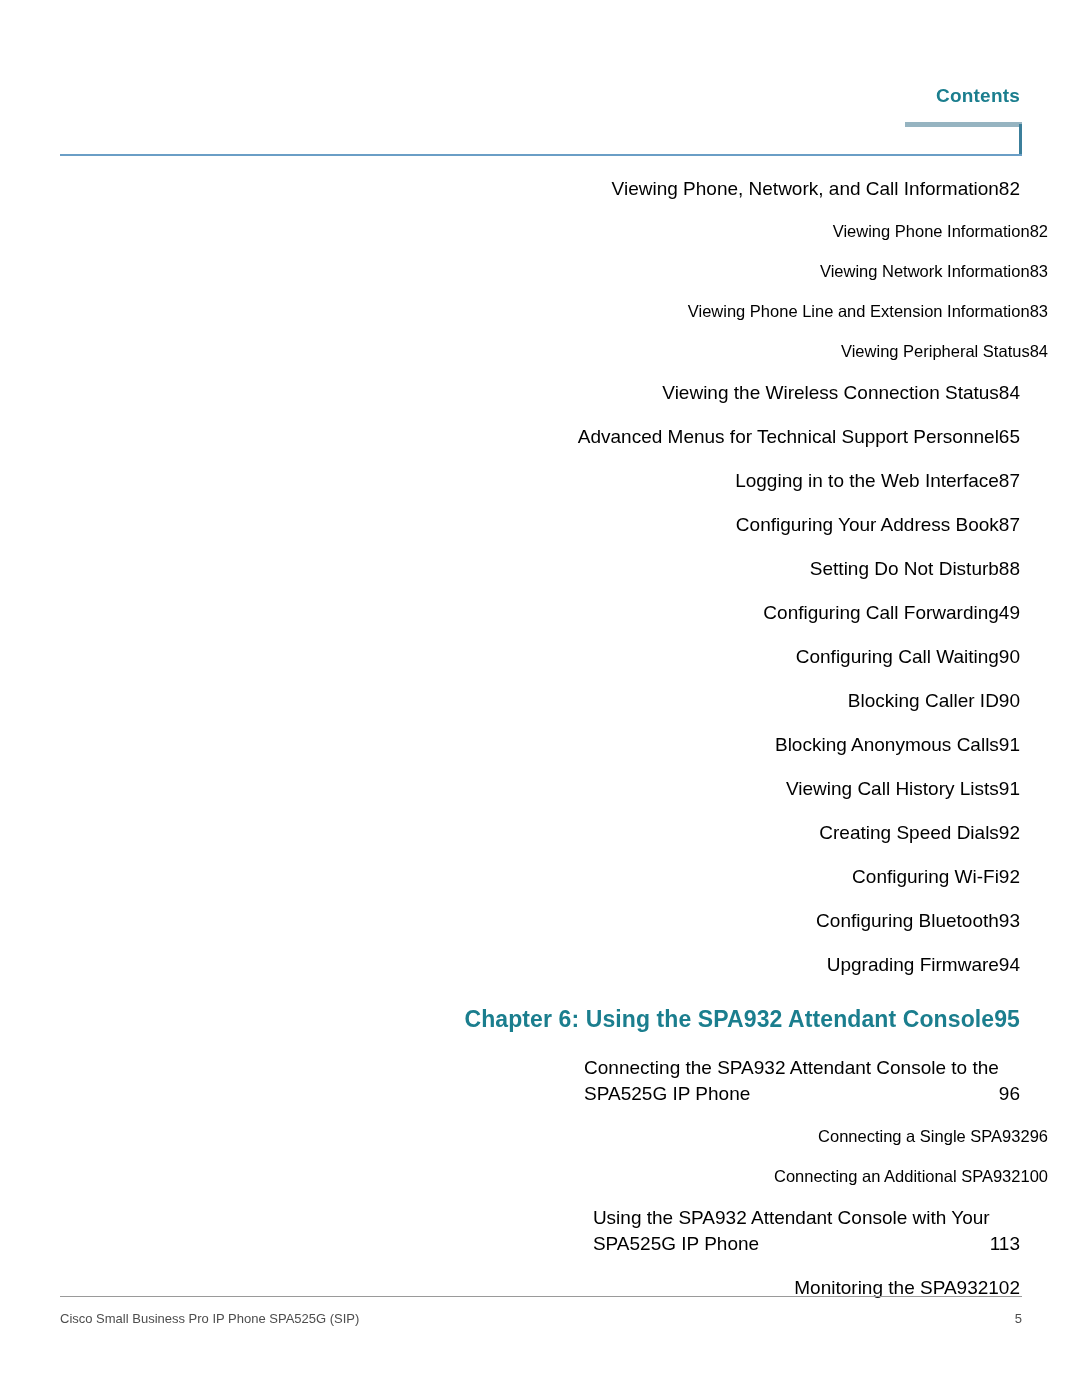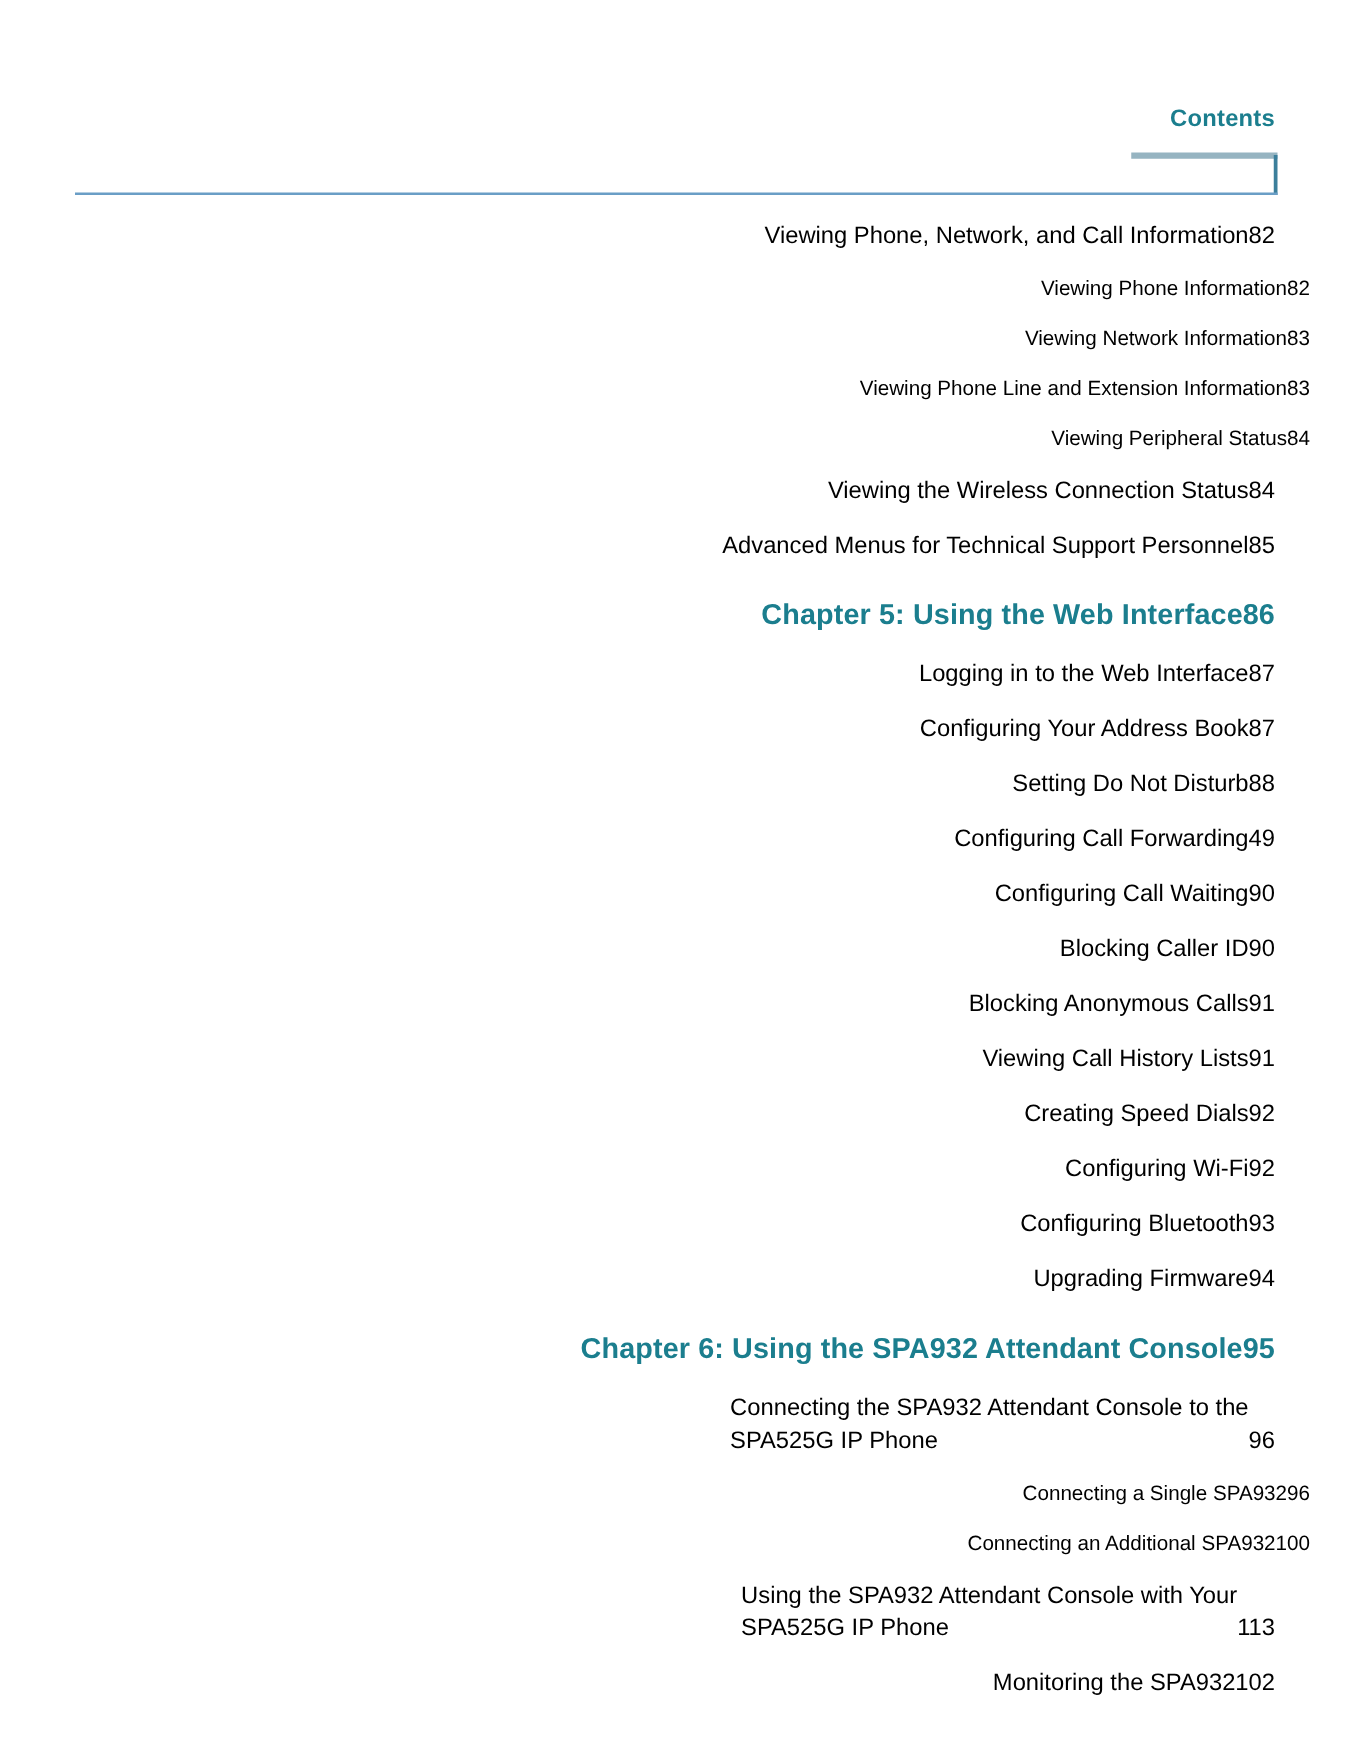--- a/index.html
+++ b/index.html
@@ -199,25 +199,21 @@
       <div class="row lvl2">
         <span class="label">Viewing Peripheral Status</span>
         <span class="pageno">84</span>
       </div>
       <div class="row lvl1">
         <span class="label">Viewing the Wireless Connection Status</span>
         <span class="pageno">84</span>
       </div>
       <div class="row lvl1">
         <span class="label">Advanced Menus for Technical Support Personnel</span>
-        <span class="pageno">85</span>
-      </div>
-      <div class="row chapter">
-        <span class="label">Chapter 5: Using the Web Interface</span>
-        <span class="pageno">86</span>
+        <span class="pageno">65</span>
       </div>
       <div class="row lvl1">
         <span class="label">Logging in to the Web Interface</span>
         <span class="pageno">87</span>
       </div>
       <div class="row lvl1">
         <span class="label">Configuring Your Address Book</span>
         <span class="pageno">87</span>
       </div>
       <div class="row lvl1">
@@ -281,14 +277,21 @@
         <span class="label">Using the SPA932 Attendant Console with Your
 SPA525G IP Phone</span>
         <span class="pageno">113</span>
       </div>
       <div class="row lvl1">
         <span class="label">Monitoring the SPA932</span>
         <span class="pageno">102</span>
       </div>
     </div>
 
+  <div class="footer">
+    <div class="footer-rule"></div>
+    <div class="footer-line">
+      <span>Cisco Small Business Pro IP Phone SPA525G (SIP)</span>
+      <span class="footer-pageno">5</span>
+    </div>
+  </div>
 
 </div>
 
 </body></html>

